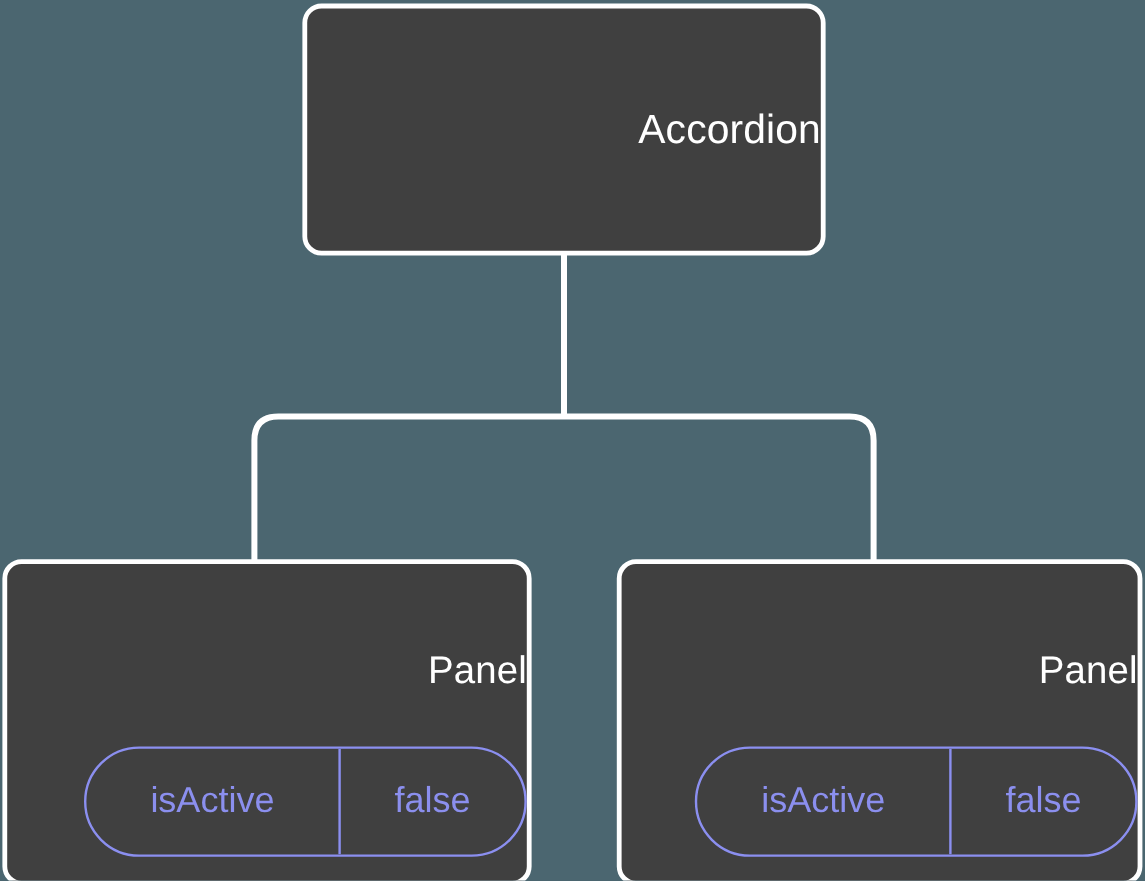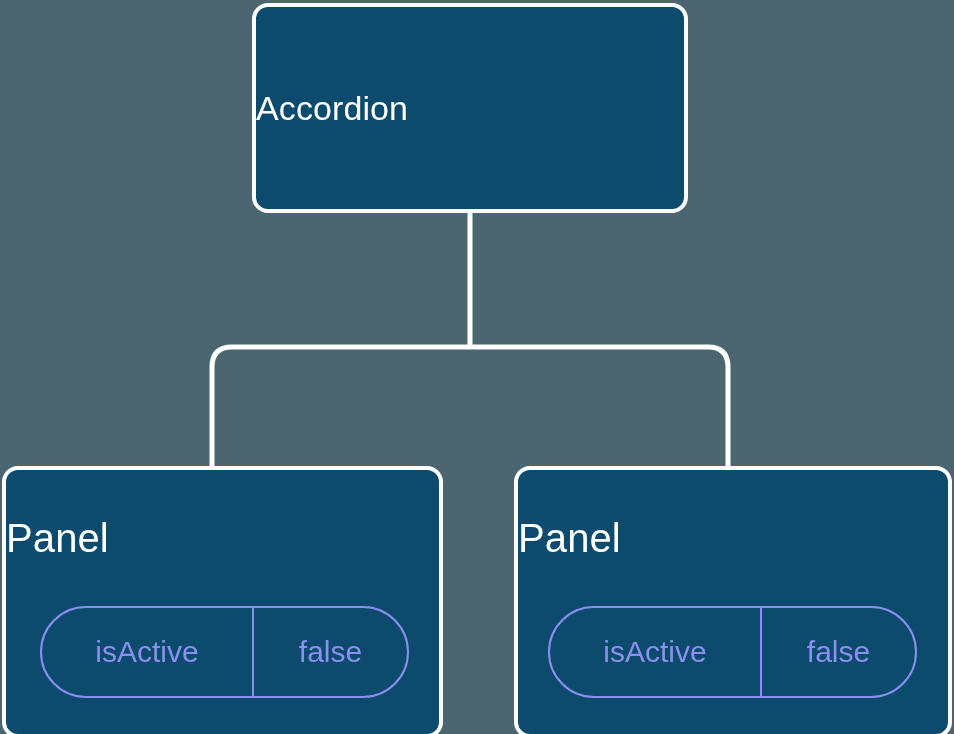--- a/index.html
+++ b/index.html
@@ -29,27 +29,27 @@
     left: 0;
     top: 0;
     width: 954px;
     height: 734px;
     pointer-events: none;
   }
 
   
   .node {
     position: absolute;
-    background: #0c4a6e;
+    background: #404040;
     border: 4px solid #ffffff;
     border-radius: 16px;
     box-sizing: border-box;
     display: flex;
     flex-direction: column;
-    align-items: flex-start;
+    align-items: flex-end;
   }
 
   
   .node-root {
     left: 252px;
     top: 3px;
     width: 436px;
     height: 210px;
     justify-content: center;
   }
@@ -64,25 +64,26 @@
   
   .node-child {
     top: 466px;
     height: 272px; 
     padding-top: 48px;
   }
   .node-child-left  { left: 2px;   width: 441px; }
   .node-child-right { left: 514px; width: 438px; }
 
   .node-child .node-title {
-    font-size: 40px;
+    font-size: 32px;
     line-height: 1;
     color: #ffffff;
     font-weight: 400;
     letter-spacing: .1px;
+    margin-top: 24px;
   }
 
   
   .prop-pill {
     margin-top: 48px;
     height: 92px;
     border: 2px solid #8b8ff0;
     border-radius: 48px;
     box-sizing: border-box;
     display: flex;

